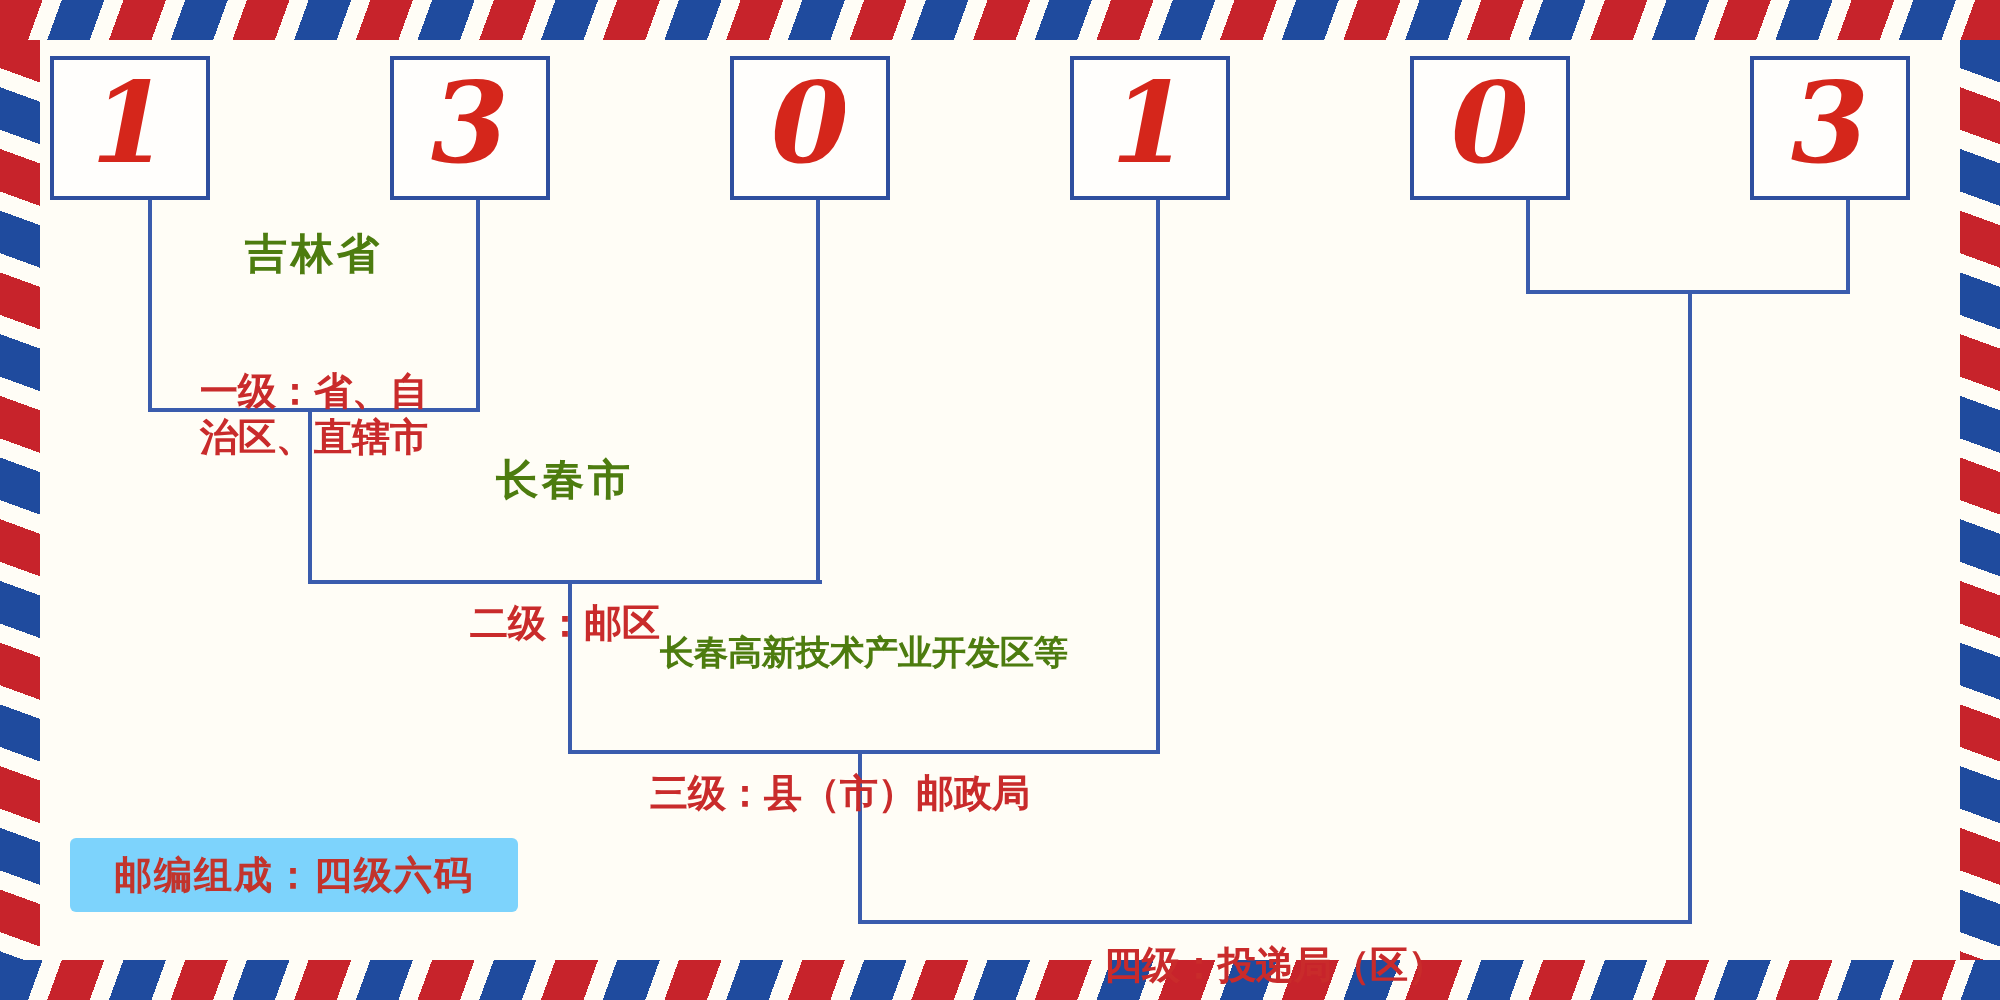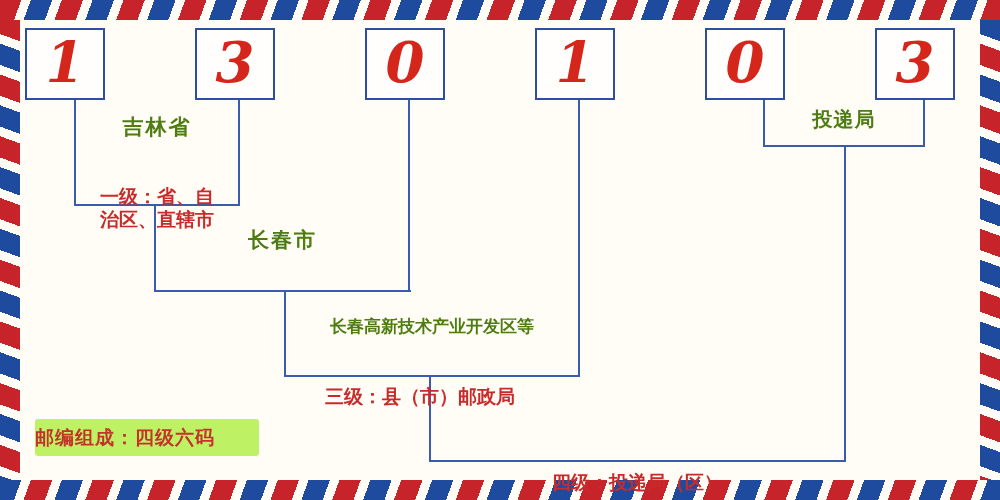--- a/index.html
+++ b/index.html
@@ -68,23 +68,23 @@
   .desc {
     position: absolute; text-align: center;
     color: #c92b2b; font-weight: bold;
     white-space: pre-line; z-index: 3; margin-top: 43px;
   }
 
   
   .note {
     position: absolute;
     left: 35px; top: 419px; width: 224px; height: 37px;
-    background: #bef264;
+    background: #7dd3fc;
     border-radius: 3px;
-    display: flex; align-items: center; 
+    display: flex; align-items: center; justify-content: center;
     color: #c2342c; font-weight: bold; font-size: 19px;
     letter-spacing: 1px;
     z-index: 2;
   }
 </style>
 </head>
 <body>
 
 <div class="canvas">
 
@@ -130,25 +130,25 @@
   <div class="ln" style="left:763px; top:100px; width:2px;  height:47px"></div>
   <div class="ln" style="left:923px; top:100px; width:2px;  height:47px"></div>
   <div class="ln" style="left:763px; top:145px; width:162px; height:2px"></div>
   <div class="ln" style="left:844px; top:145px; width:2px;  height:317px"></div>
 
   <div class="name" style="left:74px;  top:113px; width:166px; font-size:21px; letter-spacing:2px">吉林省</div>
   <div class="desc" style="left:60px;  top:142px; width:194px; font-size:19px; line-height:23px">一级：省、自
 治区、直辖市</div>
 
   <div class="name" style="left:154px; top:226px; width:257px; font-size:21px; letter-spacing:2px">长春市</div>
+  <div class="desc" style="left:154px; top:256px; width:257px; font-size:19px">二级：邮区</div>
 
   <div class="name" style="left:284px; top:315px; width:296px; font-size:17px">长春高新技术产业开发区等</div>
   <div class="desc" style="left:284px; top:341px; width:272px; font-size:19px">三级：县（市）邮政局</div>
 
   <div class="desc" style="left:429px; top:427px; width:417px; font-size:19px">四级：投递局（区）</div>
 
-  <div class="name" style="left:763px; top:106px; width:162px; font-size:20px; letter-spacing:1px">投递局</div>
 
   <div class="note">
     <span>邮编组成：四级六码</span>
   </div>
 
 </div>
 
 </body></html>

